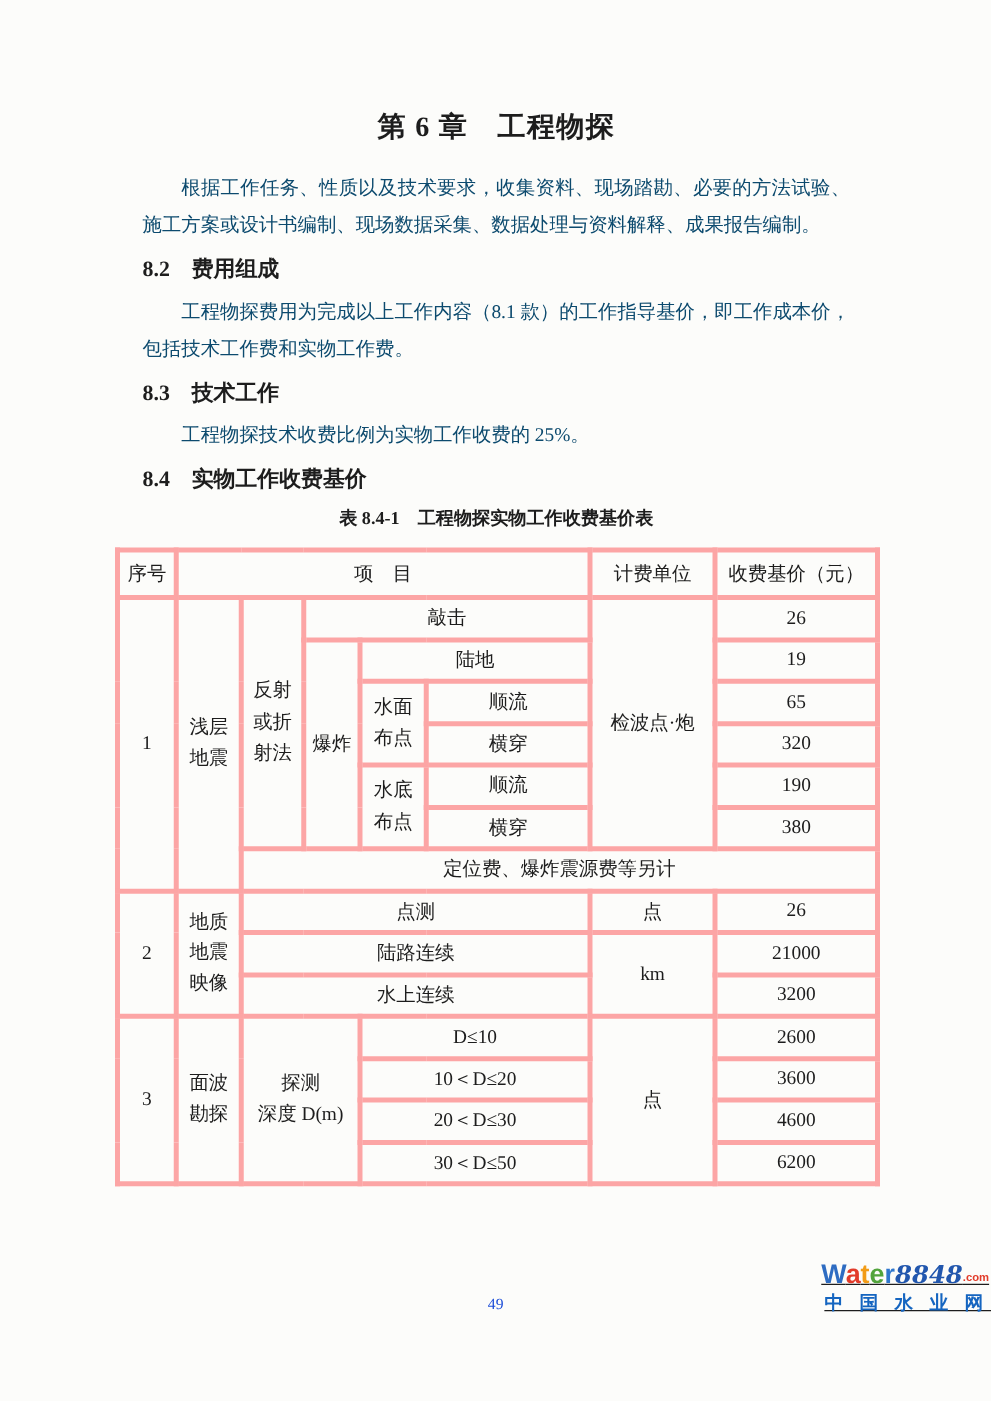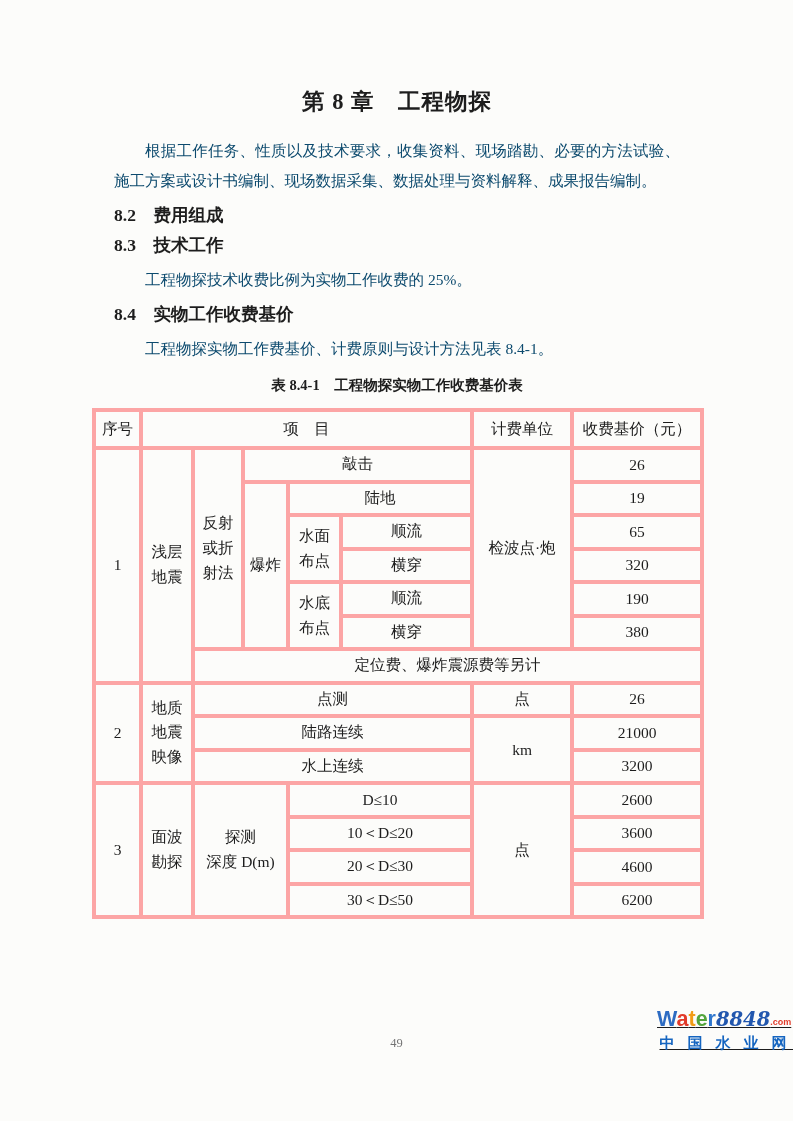--- a/index.html
+++ b/index.html
@@ -52,21 +52,21 @@
     padding:0 2px;
     color:#1d1d1d;
   }
   tr.hdr { height:38px; }
   tr.r { height:33.5px; }
   td.ml { white-space:pre-line; line-height:1.6; }
 
   .page-number {
     position:absolute; left:0; right:0; top:1036px;
     text-align:center;
-    font-size:12.5px; color:#737373;font-family:Liberation Serif, serif;
+    font-size:12.5px; color:#1d4ed8;font-family:Liberation Serif, serif;
   }
 
   .logo {
     position:absolute; top:1009px; right:4px;
     width:132px; text-align:center;
     font-family:"Liberation Sans","DejaVu Sans",sans-serif;
     line-height:1;
     text-decoration:underline;
   }
   .logo-line1 { white-space:nowrap; }
@@ -78,31 +78,31 @@
     font-size:15px; font-weight:bold;
     letter-spacing:13px; margin-right:-13px;
     white-space:nowrap;
   }
 </style>
 </head>
 <body>
 
 <div class="page">
 
-  <div class="chapter-title">第 8 章　工程物探</div>
+  <div class="chapter-title">第 6 章　工程物探</div>
 
   <p class="para">根据工作任务、性质以及技术要求，收集资料、现场踏勘、必要的方法试验、施工方案或设计书编制、现场数据采集、数据处理与资料解释、成果报告编制。</p>
 
   <div class="sec-heading">8.2　费用组成</div>
+  <p class="para">工程物探费用为完成以上工作内容（8.1 款）的工作指导基价，即工作成本价，包括技术工作费和实物工作费。</p>
 
   <div class="sec-heading">8.3　技术工作</div>
   <p class="para">工程物探技术收费比例为实物工作收费的 25%。</p>
 
   <div class="sec-heading">8.4　实物工作收费基价</div>
-  <p class="para">工程物探实物工作费基价、计费原则与设计方法见表 8.4-1。</p>
 
   <div class="table-caption">表 8.4-1　工程物探实物工作收费基价表</div>
 
   <div class="table-wrap">
     <table class="price">
       <colgroup>
         <col style="width:47px">
           <col style="width:52px">
           <col style="width:50px">
           <col style="width:45px">

